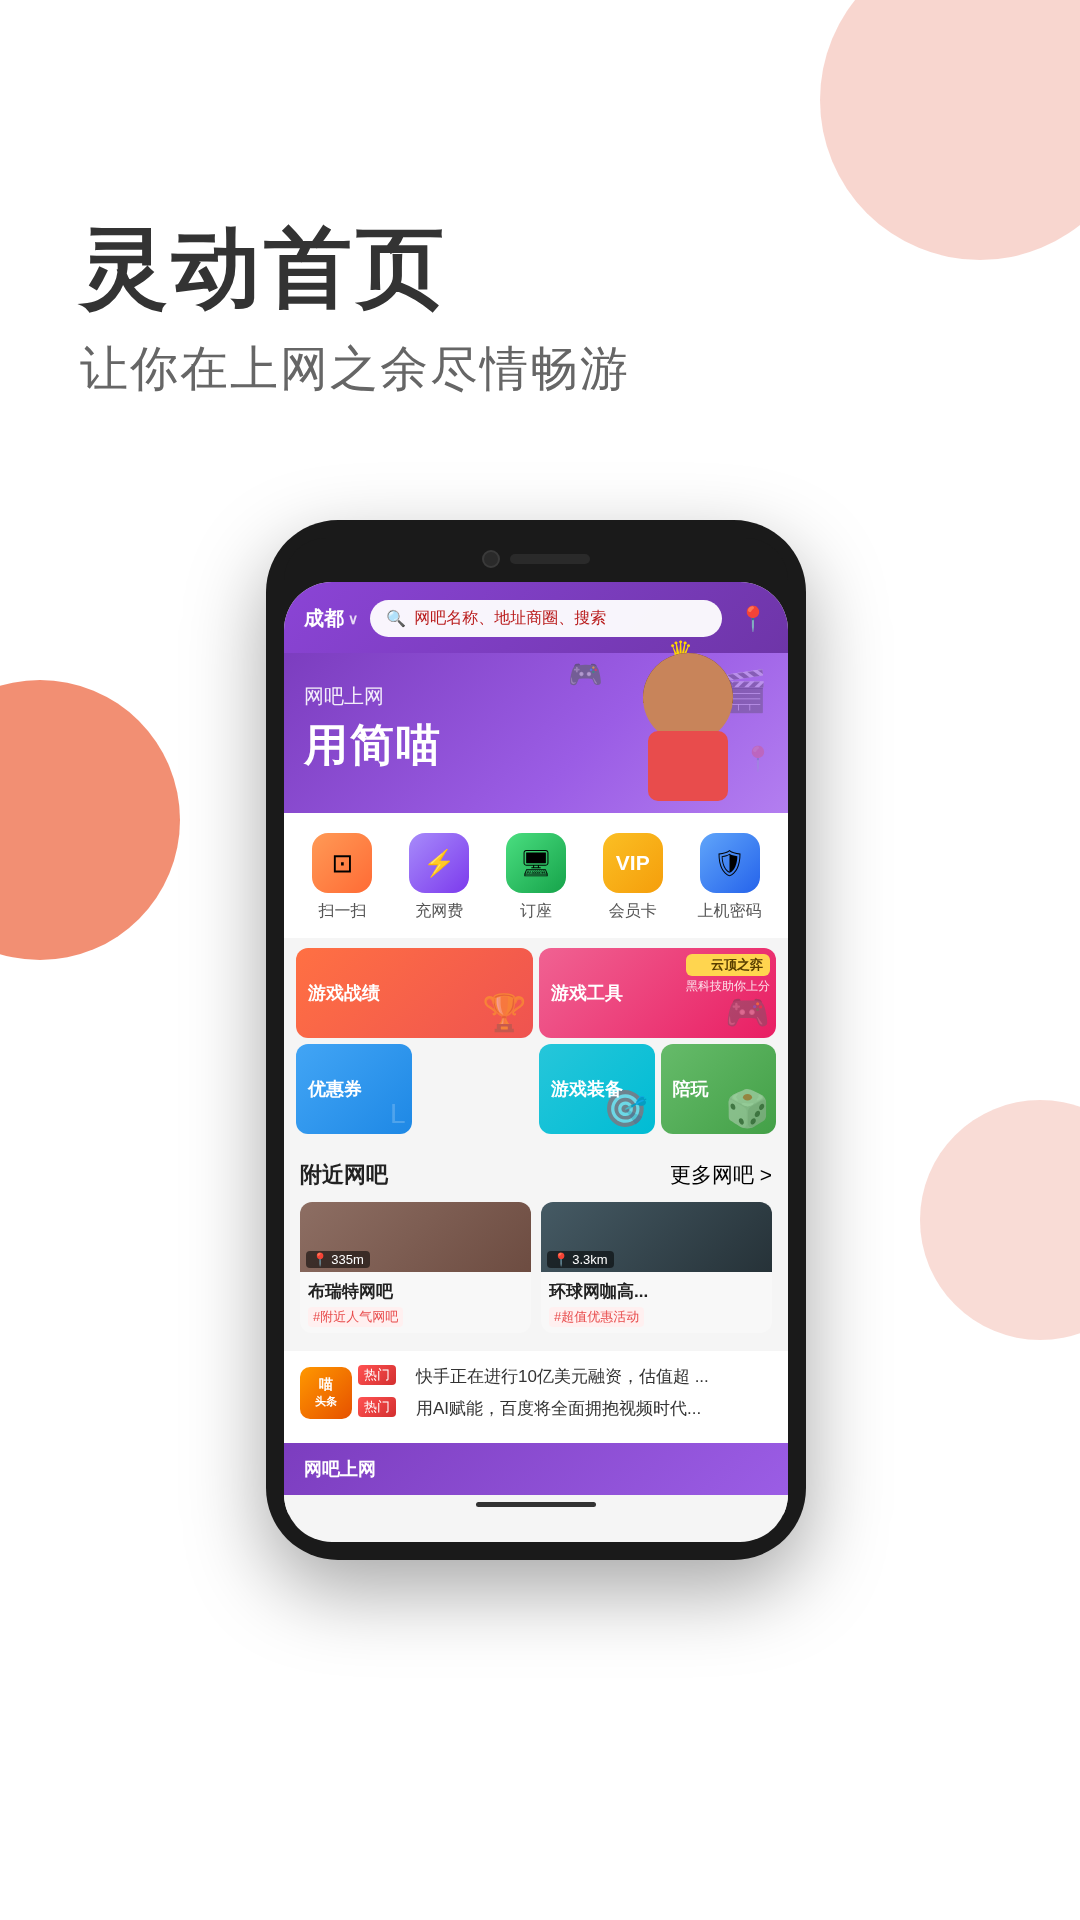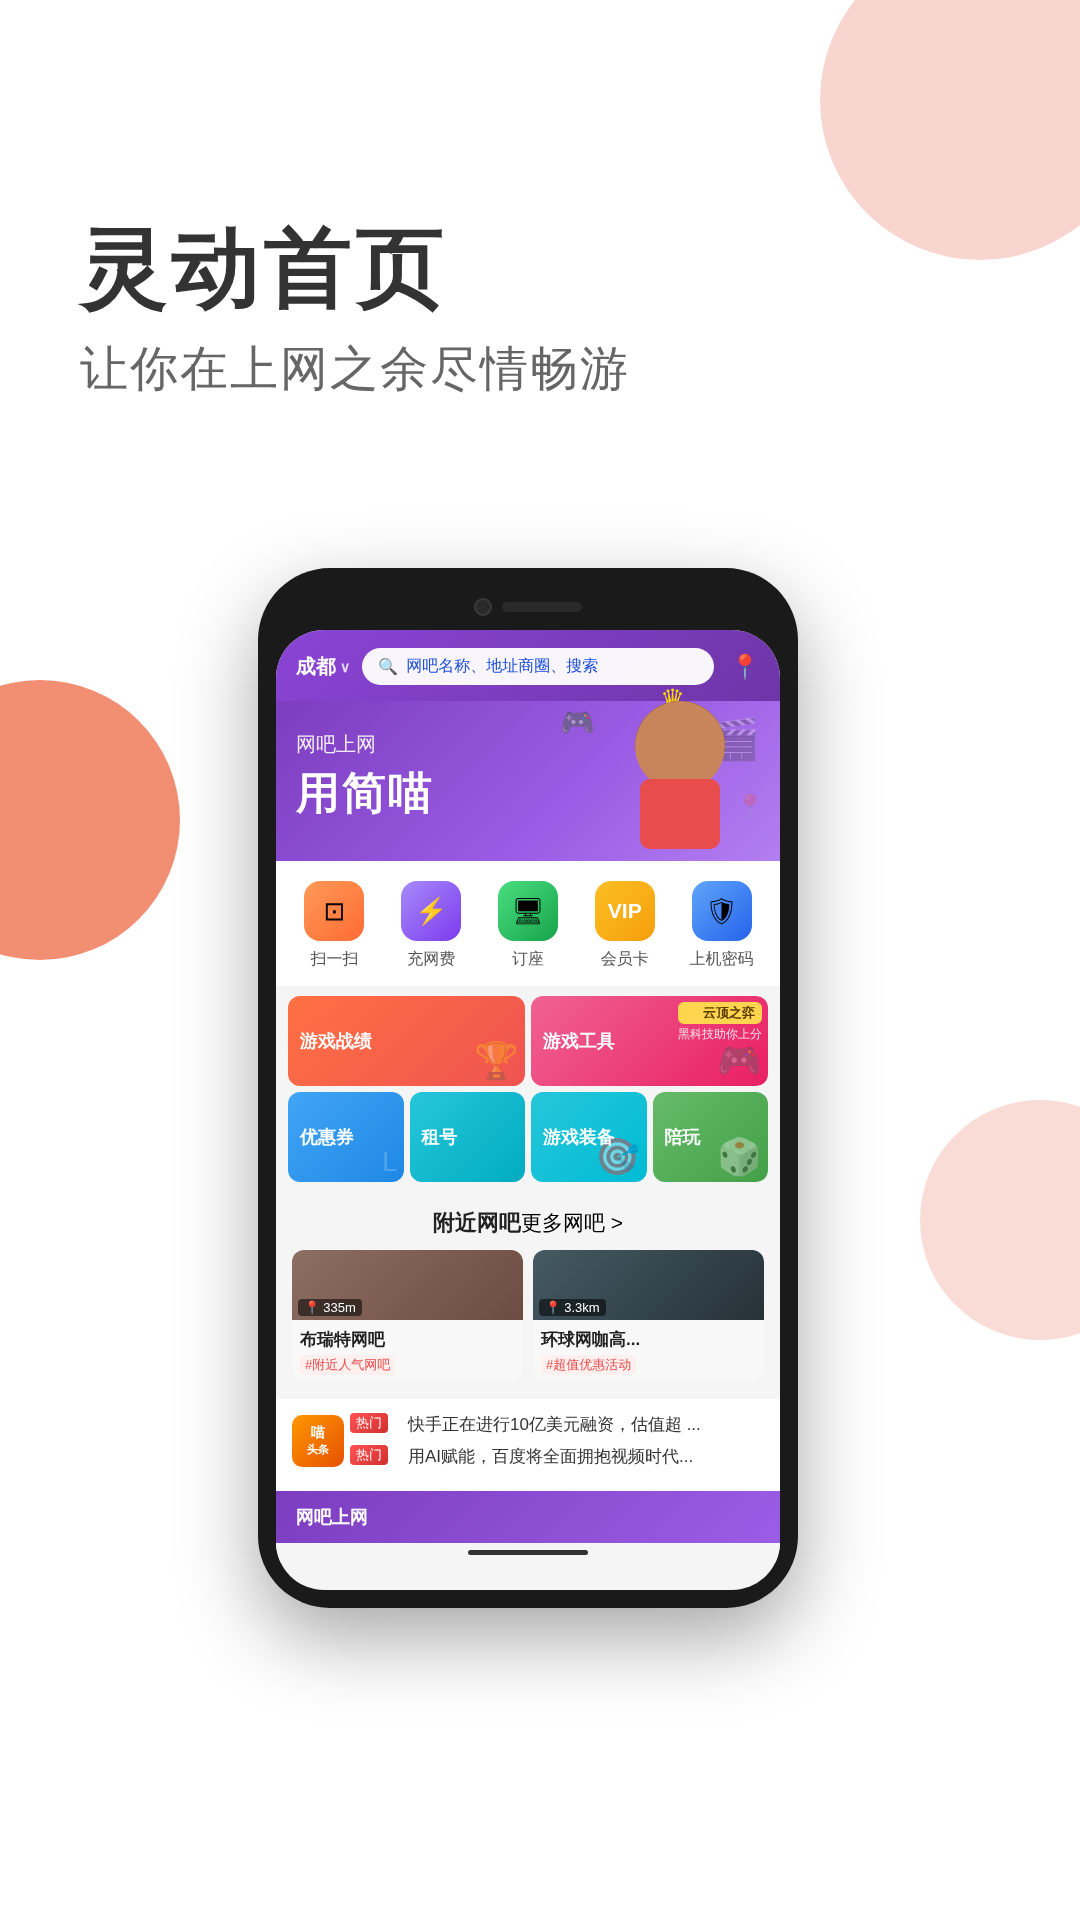--- a/index.html
+++ b/index.html
@@ -63,23 +63,22 @@
       color: #666666;
       margin-top: 20px;
       font-weight: 400;
       letter-spacing: 2px;
     }
 
     
     .phone-wrapper {
       position: absolute;
       top: 520px;
-      left: 148px;
+      left: 156px;
       width: 760px;
-      margin-top: 48px;
     }
     .phone-outer {
       width: 540px;
       margin: 0 auto;
       background: #1a1a1a;
       border-radius: 72px;
       padding: 18px;
       box-shadow: 0 30px 80px rgba(0,0,0,0.35);
       position: relative;
     }
@@ -142,21 +141,21 @@
       padding: 8px 16px;
       display: flex;
       align-items: center;
       gap: 8px;
     }
     .search-icon-inner {
       color: #aaa;
       font-size: 16px;
     }
     .search-placeholder {
-      color: #1d4ed8;
+      color: #b91c1c;
       font-size: 16px;
     }
     .location-pin {
       color: white;
       font-size: 24px;
       margin-left: 4px;
     }
 
     
     .banner {
@@ -333,21 +332,21 @@
       opacity: 0.4;
       z-index: 1;
     }
 
     
     .nearby-section {
       padding: 16px 16px 10px;
     }
     .nearby-header {
       display: flex;
-      justify-content: center;
+      justify-content: space-between;
       align-items: center;
       margin-bottom: 12px;
     }
     .nearby-title {
       font-size: 22px;
       font-weight: 700;
       color: #222;
     }
     .nearby-more {
       font-size: 21px;
@@ -582,23 +581,20 @@
           <div style="position:absolute;top:6px;right:6px;text-align:right;z-index:3;">
             <div style="background:#ffd54f;border-radius:6px;padding:2px 7px;font-size:13px;font-weight:700;color:#5a3e00;margin-bottom:2px;text-align:right;">云顶之弈</div>
             <div style="color:rgba(255,255,255,0.85);font-size:12px;">黑科技助你上分</div>
           </div>
           <span class="feat-deco">🎮</span>
         </div>
 
         <div class="feat-cell feat-coupon" style="grid-column:1/2;grid-row:2;">
           <span class="feat-label">优惠券</span>
           <span class="feat-deco" style="font-size:28px;color:rgba(255,255,255,0.5);">L</span>
-        </div>
-        <div class="feat-cell feat-rental" style="grid-column:2/3;grid-row:2;">
-          <span class="feat-label">租号</span>
         </div>
         <div class="feat-cell feat-equip" style="grid-column:3/4;grid-row:2;">
           <span class="feat-label">游戏装备</span>
           <span class="feat-deco">🎯</span>
         </div>
         <div class="feat-cell feat-companion" style="grid-column:4/5;grid-row:2;">
           <span class="feat-label">陪玩</span>
           <span class="feat-deco">🎲</span>
         </div>
       </div>

